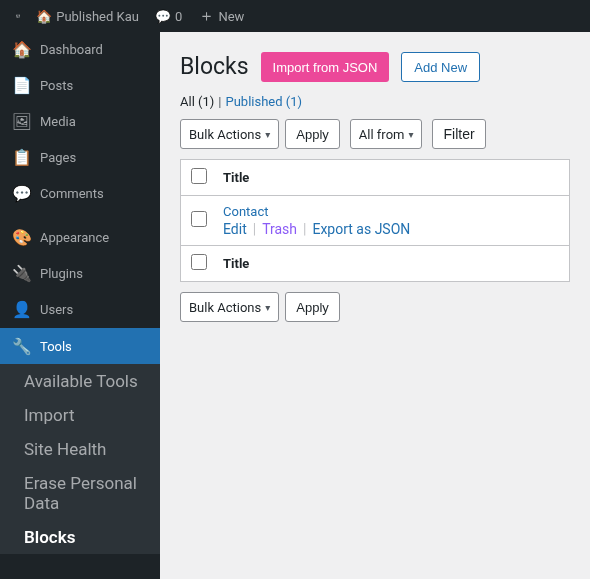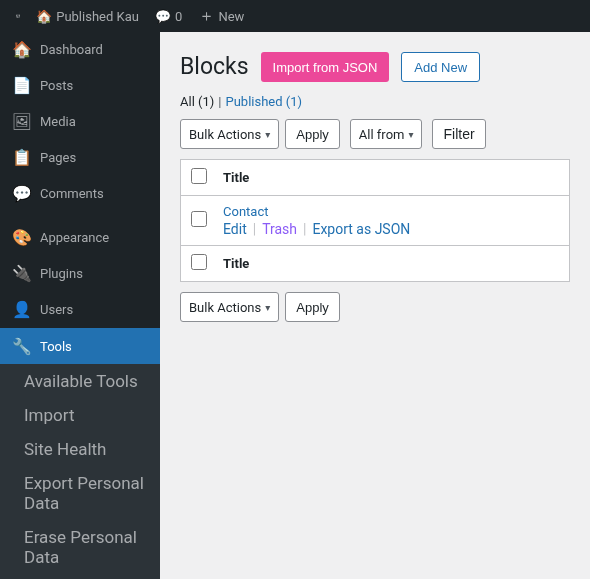--- a/index.html
+++ b/index.html
@@ -318,23 +318,20 @@
     </div>
     <div class="submenu">
       <div class="submenu-item">
         <span>Available Tools</span>
       </div>
       <div class="submenu-item">
         <span>Import</span>
       </div>
       <div class="submenu-item">
         <span>Site Health</span>
-      </div>
-      <div class="submenu-item">
-        <span>Export Personal Data</span>
       </div>
       <div class="submenu-item">
         <span>Erase Personal Data</span>
       </div>
       <div class="submenu-item active">
         <span>Blocks</span>
       </div>
     </div>
   </div>
 

